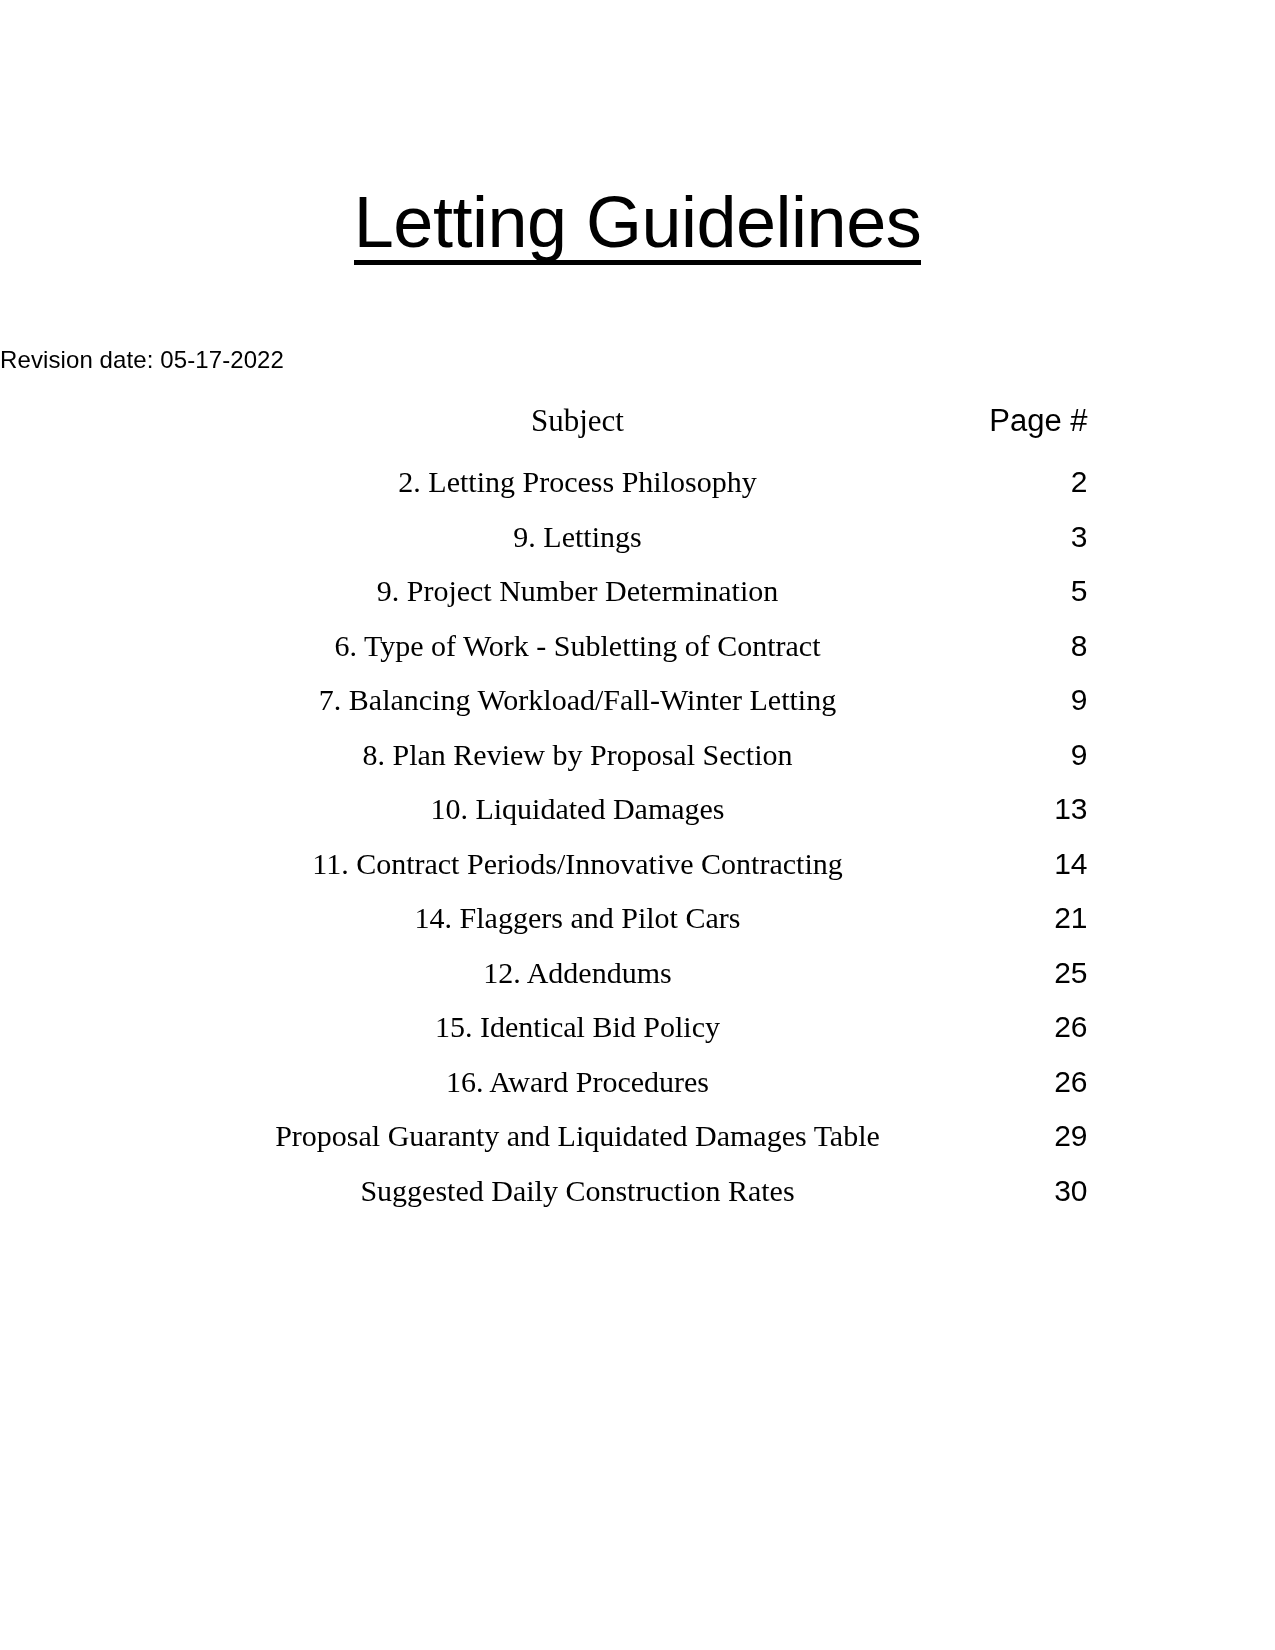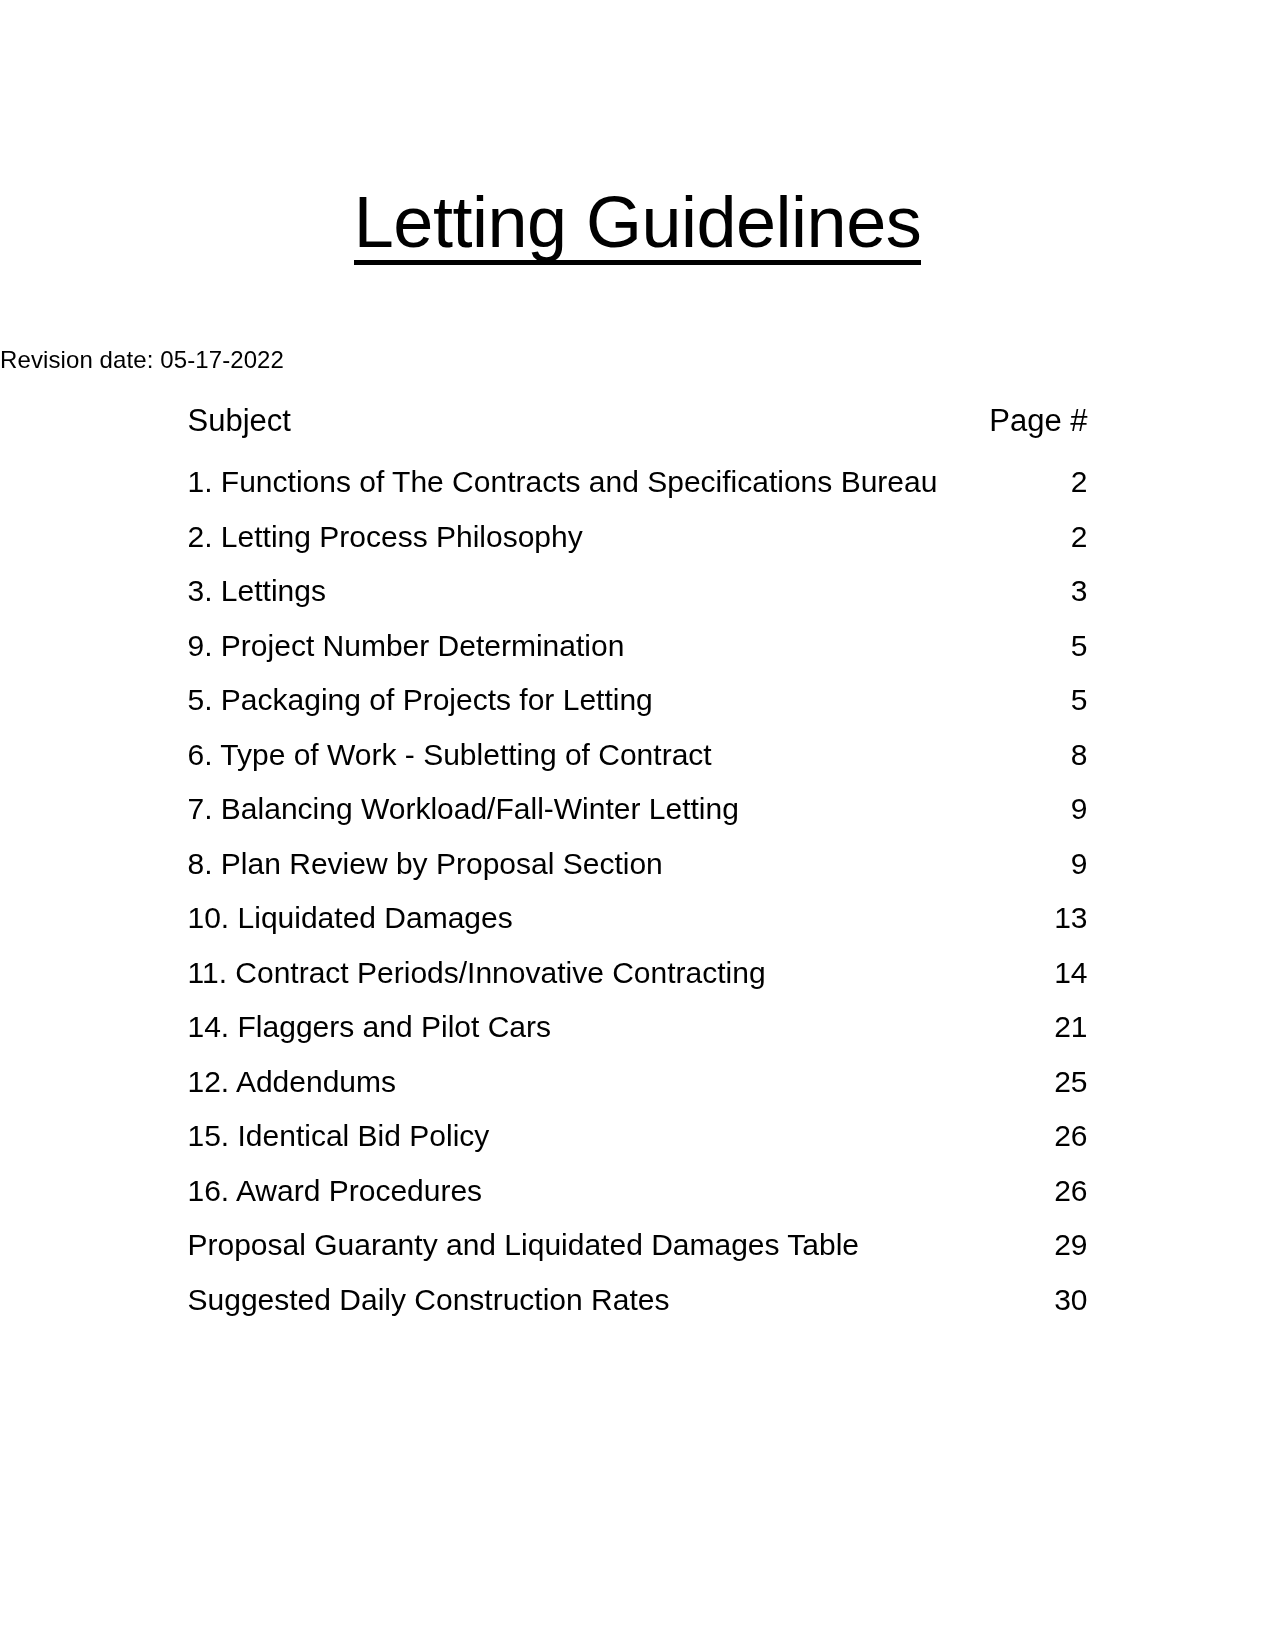--- a/index.html
+++ b/index.html
@@ -62,22 +62,23 @@
   }
   .toc .row-head td {
     font-size: 31px;
     height: 62px;
   }
   .toc .row td {
     font-size: 30px;
     height: 54.5px;
   }
   .col-subject {
-    text-align: left;
+    text-align: center;
     white-space: nowrap;
+    font-family: Liberation Serif, serif;
   }
   .col-page {
     text-align: right;
     white-space: nowrap;
     width: 120px;
     padding-right: 2px;
     margin-top: 36px;
   }
   .row-head .col-page {
     padding-right: 0px;
@@ -96,37 +97,29 @@
     <div class="revision">Revision date: 05-17-2022</div>
 
     <table class="toc">
       <tbody>
         <tr class="row-head">
           <td class="col-subject">Subject</td>
           <td class="col-page">Page #</td>
         </tr>
 
         <tr class="row">
-          <td class="col-subject">1. Functions of The Contracts and Specifications Bureau</td>
-          <td class="col-page">2</td>
-        </tr>
-        <tr class="row">
           <td class="col-subject">2. Letting Process Philosophy</td>
           <td class="col-page">2</td>
         </tr>
         <tr class="row">
-          <td class="col-subject">3. Lettings</td>
+          <td class="col-subject">9. Lettings</td>
           <td class="col-page">3</td>
         </tr>
         <tr class="row">
           <td class="col-subject">9. Project Number Determination</td>
-          <td class="col-page">5</td>
-        </tr>
-        <tr class="row">
-          <td class="col-subject">5. Packaging of Projects for Letting</td>
           <td class="col-page">5</td>
         </tr>
         <tr class="row">
           <td class="col-subject">6. Type of Work - Subletting of Contract</td>
           <td class="col-page">8</td>
         </tr>
         <tr class="row">
           <td class="col-subject">7. Balancing Workload/Fall-Winter Letting</td>
           <td class="col-page">9</td>
         </tr>

